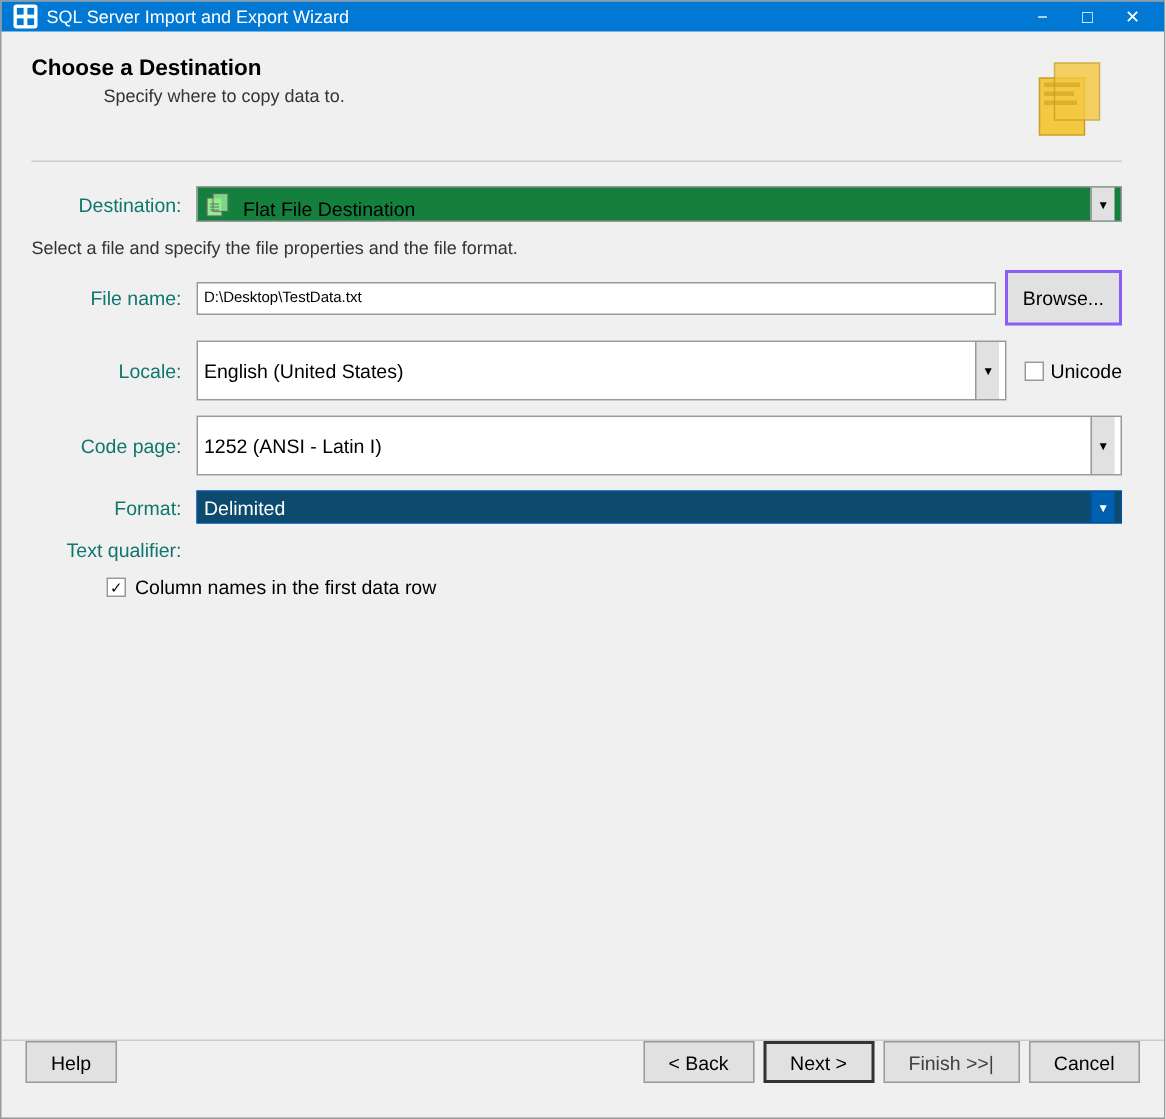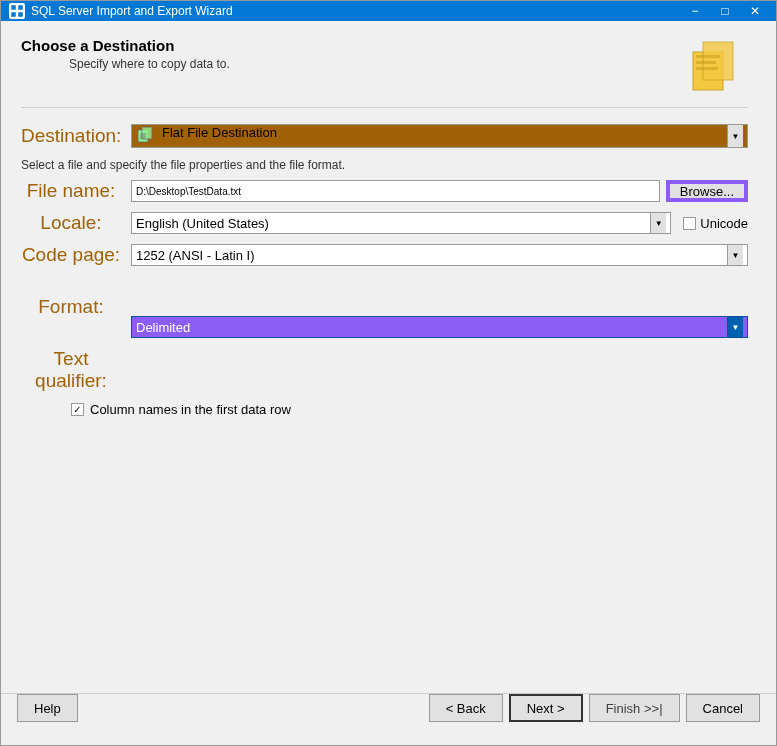--- a/index.html
+++ b/index.html
@@ -103,40 +103,40 @@
       flex: 1;
     }
 
     .form-row {
       display: flex;
       align-items: center;
       margin-bottom: 10px;
     }
     .form-label {
       width: 110px;
-      text-align: center;
+      text-align: right;
       padding-right: 10px;
-      font-size: 19px;
-      color: #a16207;
+      font-size: 13px;
+      color: #0f766e;
       flex-shrink: 0;
     }
     .form-control-area {
       flex: 1;
       display: flex;
       align-items: center;
       gap: 6px;
     }
 
     .destination-dropdown {
       flex: 1;
       height: 24px;
       border: 1px solid #999;
-      background: #a16207;
-      display: flex;
-      align-items: flex-start;
+      background: #15803d;
+      display: flex;
+      align-items: flex-end;
       padding: 0 4px;
       cursor: pointer;
       position: relative;
     }
     .destination-dropdown-icon {
       width: 20px;
       height: 20px;
       margin-right: 6px;
       display: flex;
       align-items: center;
@@ -169,21 +169,21 @@
       background: white;
       padding: 0 4px;
       font-size: 10px;
       outline: none;
     }
     .text-input-full {
       flex: 1;
     }
 
     .select-dropdown {
-      height: 22px;
+      height: 40px;
       border: 1px solid #999;
       background: white;
       display: flex;
       align-items: center;
       padding: 0 4px;
       cursor: pointer;
       position: relative;
     }
     .select-dropdown-text {
       flex: 1;
@@ -197,23 +197,23 @@
       align-items: center;
       justify-content: center;
       font-size: 8px;
       align-self: stretch;
     }
     .select-full {
       flex: 1;
     }
 
     .browse-btn {
-      height: 22px;
+      height: 37px;
       padding: 0 10px;
-      border: 4px solid #8b5cf6;
+      border: 2px solid #8b5cf6;
       background: #e1e1e1;
       cursor: pointer;
       font-size: 13px;
       white-space: nowrap;
     }
 
     .checkbox-row {
       display: flex;
       align-items: center;
       margin-left: 6px;
@@ -228,28 +228,27 @@
       display: flex;
       align-items: center;
       justify-content: center;
       cursor: pointer;
       font-size: 10px;
     }
 
     .format-dropdown {
       flex: 1;
       height: 22px;
-      background: #8b5cf6;
+      background: #0c4a6e;
       border: 1px solid #0050a0;
       color: white;
       display: flex;
       align-items: center;
       padding: 0 4px;
       cursor: pointer;
-      margin-top: 40px;
     }
     .format-dropdown-text {
       flex: 1;
       font-size: 13px;
       color: white;
     }
     .format-dropdown-arrow {
       width: 16px;
       background: #0060b0;
       border-left: 1px solid #0050a0;

